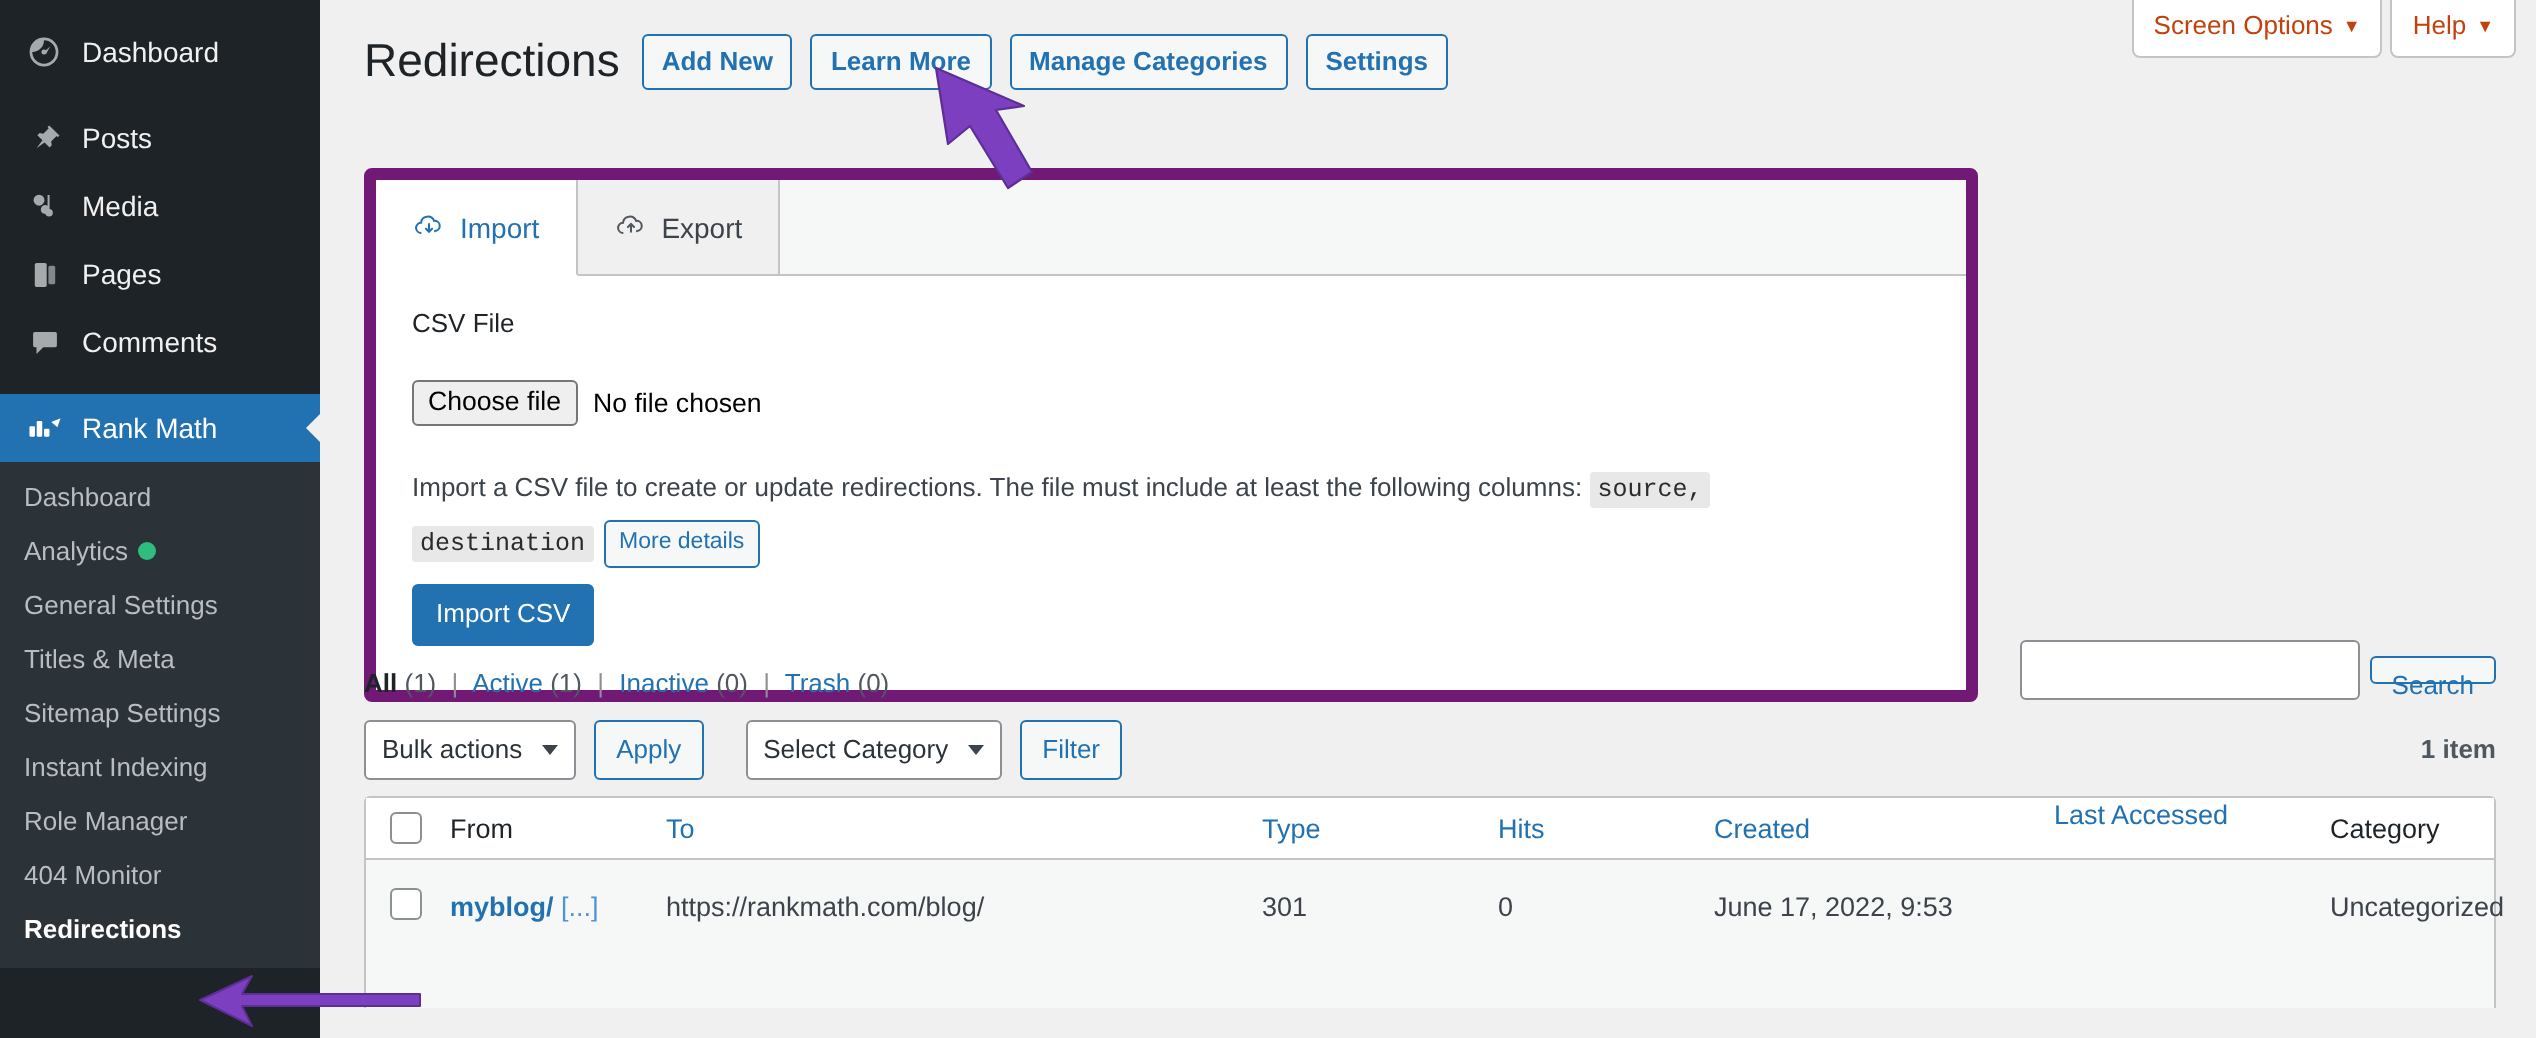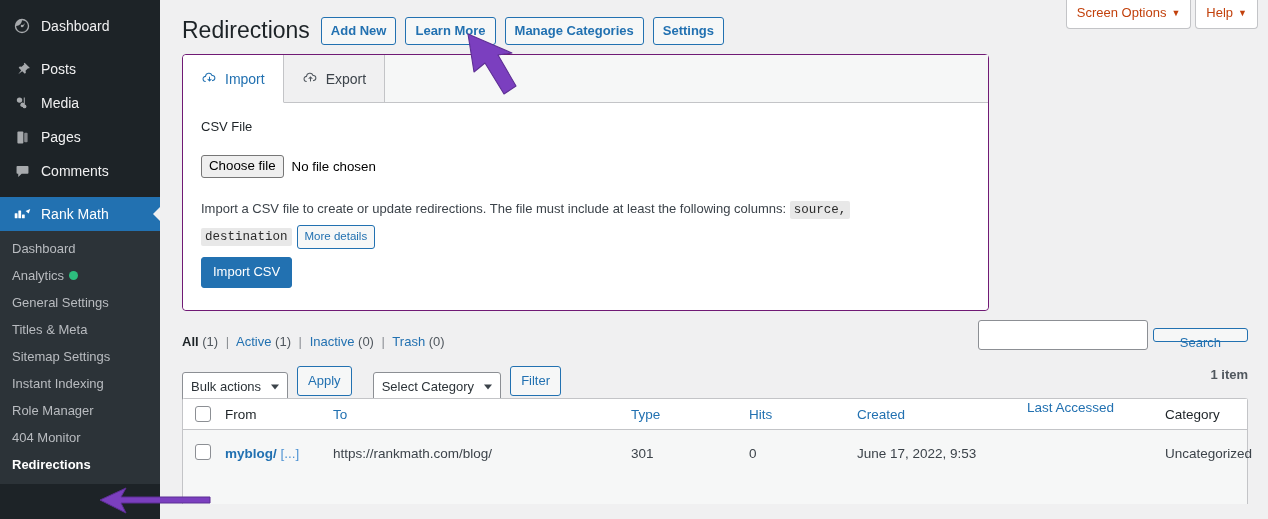--- a/index.html
+++ b/index.html
@@ -121,24 +121,24 @@
     line-height: 15px;
     padding: 5px 9px 6px 9px;
     border-radius: 3px;
     margin-right: 9px;
     white-space: nowrap;
   }
 
   
   .panel {
     position: absolute;
-    left: 22px; top: 54px;
+    left: 22px; top: 84px;
     width: 807px;
     background: #fff;
-    border: 1px solid #701a75;
+    border: 6px solid #701a75;
     border-radius: 4px;
   }
   .tabs {
     display: flex;
     border-bottom: 1px solid #c3c4c7;
     background: #f6f7f7;
     border-radius: 4px 4px 0 0;
     height: 48px;
   }
   .tab {
@@ -240,21 +240,21 @@
     padding: 0 8px;
     font-size: 13px;
     color: #2c3338;
     outline: none;
   }
   .search-btn {
     background: #f6f7f7;
     border: 1px solid #2271b1;
     color: #2271b1;
     font-size: 13px;
-    padding: 0 26px;
+    padding: 0 10px;
     height: 14px;
     border-radius: 3px;
     line-height: 28px;
   }
 
   
   .tablenav {
     position: absolute;
     left: 22px; top: 360px;
     display: flex; align-items: center; gap: 0;
@@ -265,21 +265,20 @@
     height: 30px;
     border: 1px solid #8c8f94;
     border-radius: 3px;
     background: #fff;
     font-size: 13px;
     color: #2c3338;
     padding: 0 26px 0 8px;
     margin-right: 9px;
     line-height: 28px;
     white-space: nowrap;
-    margin-top: 12px;
   }
   .select-box .chev {
     position: absolute; right: 8px; top: 50%;
     transform: translateY(-50%);
     width: 0; height: 0;
     border-left: 4.5px solid transparent;
     border-right: 4.5px solid transparent;
     border-top: 5px solid #3c434a;
   }
   .nav-btn {

